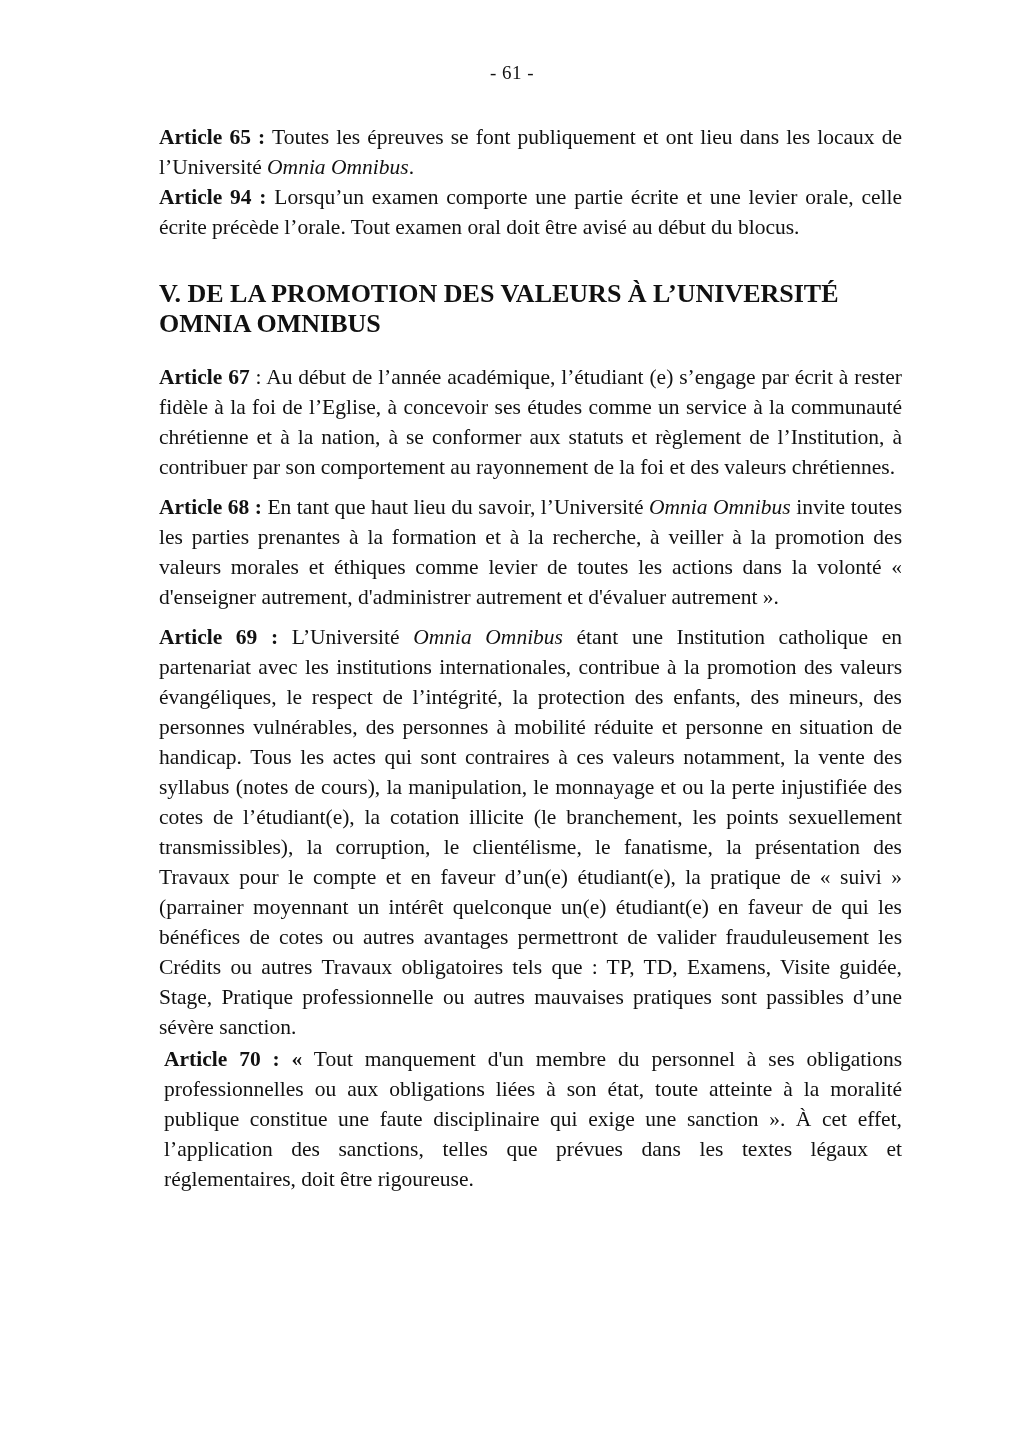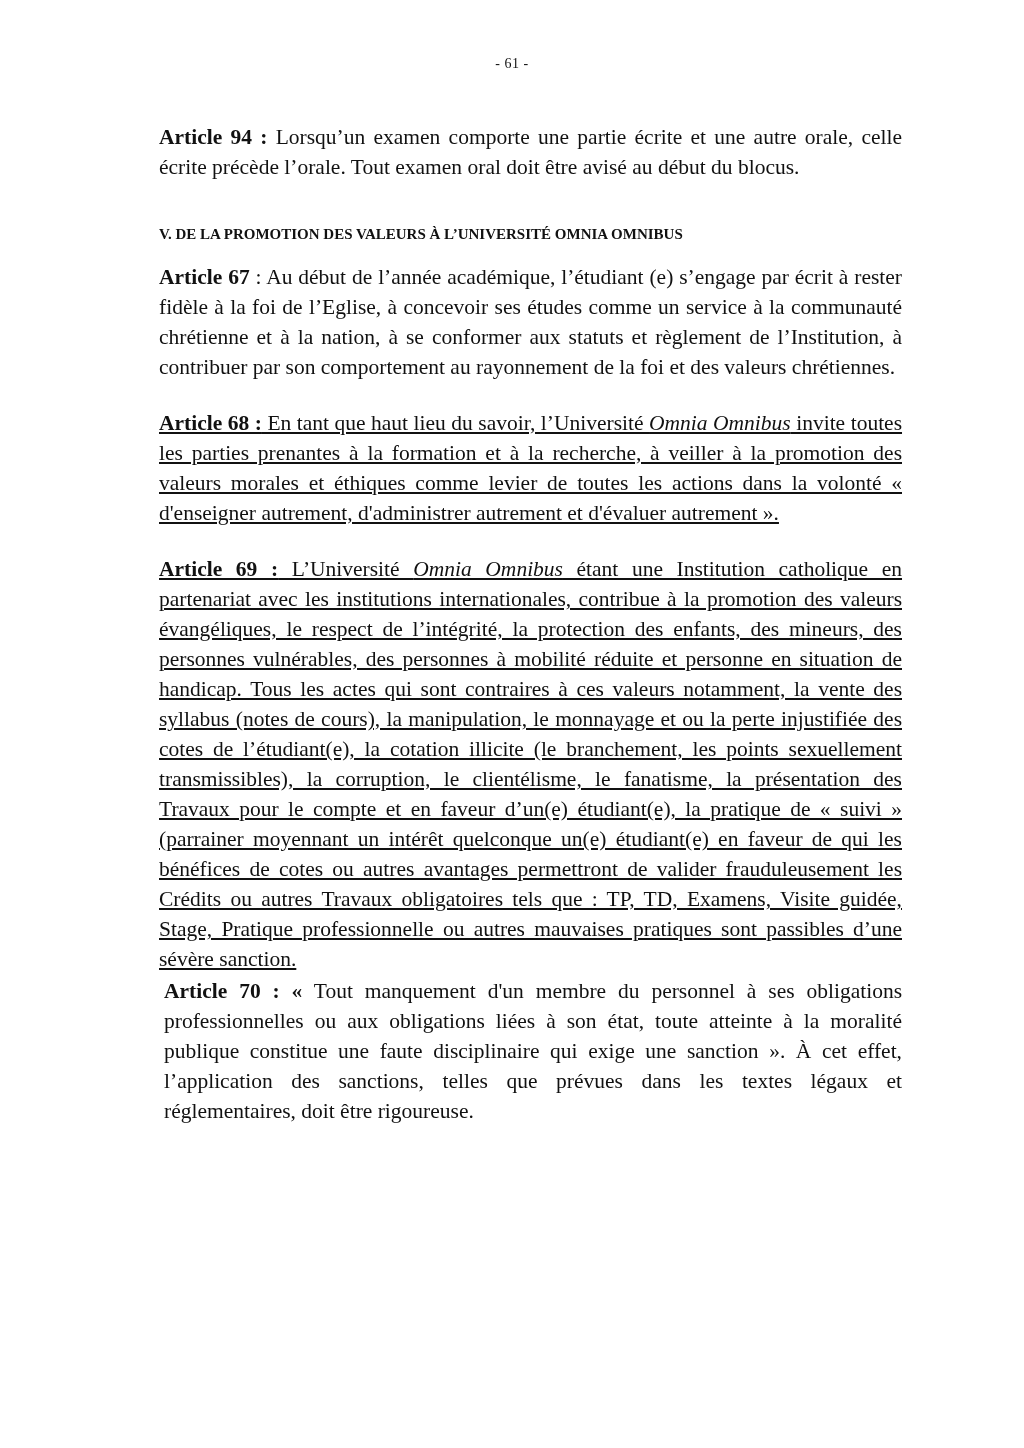--- a/index.html
+++ b/index.html
@@ -2,46 +2,47 @@
 <html><head>
   <meta charset="utf-8">
   <style>
     html, body { margin: 0; padding: 0; background: #ffffff; }
     body {
       width: 1024px; height: 1448px; position: relative; overflow: hidden;
       font-family: "Liberation Serif", "DejaVu Serif", serif;
       color: #111111;
     }
     .page-number {
-      position: absolute; top: 56px; left: 0; width: 100%;
-      text-align: center; font-size: 14px; letter-spacing: 0.5px;
+      position: absolute; top: 62px; left: 0; width: 100%;
+      text-align: center; font-size: 19px; letter-spacing: 0.5px;
     }
     .content {
       position: absolute; left: 159px; width: 743px; top: 122px;
       font-size: 21.5px; line-height: 30px; text-align: justify;
     }
     .para { margin: 0; }
-    .para.gap { margin-top: 26px; text-decoration: underline; }
+    .para.gap { margin-top: 10px; }
     .article-label { font-weight: bold; }
     .heading {
-      font-weight: bold; font-size: 15px; line-height: 30px;
-      margin: 37px 0 13px 0; text-align: left;
+      font-weight: bold; font-size: 26px; line-height: 30px;
+      margin: 37px 0 23px 0; text-align: left;
     }
     .para.a70 { padding-left: 5px; margin-top: 2px; }
     i { font-style: italic; }
   </style>
 </head>
 <body>
 
 <div class="page-number">- 61 -</div>
 
 <div class="content">
 
+  <p class="para"><span class="article-label">Article 65 :</span><span> Toutes les épreuves se font publiquement et ont lieu dans les locaux de l’Université </span><i>Omnia Omnibus</i><span>.</span></p>
 
-  <p class="para"><span class="article-label">Article 94 :</span><span> Lorsqu’un examen comporte une partie écrite et une autre orale, celle écrite précède l’orale. Tout examen oral doit être avisé au début du blocus.</span></p>
+  <p class="para"><span class="article-label">Article 94 :</span><span> Lorsqu’un examen comporte une partie écrite et une levier orale, celle écrite précède l’orale. Tout examen oral doit être avisé au début du blocus.</span></p>
 
   <h2 class="heading">V. DE LA PROMOTION DES VALEURS À L’UNIVERSITÉ OMNIA OMNIBUS</h2>
 
   <p class="para"><span class="article-label">Article 67</span><span> :  Au début de l’année académique, l’étudiant (e) s’engage par écrit à rester fidèle   à la foi de l’Eglise, à concevoir ses études comme un service à la communauté   chrétienne et à la nation, à se conformer aux statuts et règlement de l’Institution, à contribuer par son comportement au rayonnement de la foi et des valeurs chrétiennes.</span></p>
 
   <p class="para gap"><span class="article-label">Article 68 :</span><span>   En tant que haut lieu du savoir, l’Université </span><i>Omnia Omnibus</i><span> invite toutes les parties prenantes à la formation et à la recherche, à veiller à la promotion des valeurs morales et éthiques comme levier de toutes les actions dans la volonté «   d'enseigner autrement, d'administrer autrement et d'évaluer autrement ».</span></p>
 
   <p class="para gap"><span class="article-label">Article 69 :</span><span>  L’Université </span><i>Omnia Omnibus</i><span> étant une Institution catholique en partenariat avec   les institutions internationales, contribue à la promotion des valeurs évangéliques, le respect de l’intégrité, la protection des enfants, des mineurs, des personnes vulnérables, des personnes à mobilité réduite et personne en situation de handicap. Tous les actes qui sont contraires à ces valeurs notamment, la vente   des syllabus (notes de cours), la manipulation, le monnayage et ou la perte   injustifiée  des cotes de  l’étudiant(e),  la cotation illicite (le branchement, les points sexuellement transmissibles), la corruption, le clientélisme, le fanatisme,   la présentation des Travaux pour le compte et en faveur d’un(e) étudiant(e),  la pratique de « suivi » (parrainer moyennant un intérêt quelconque un(e)  étudiant(e) en faveur de qui les bénéfices de cotes ou autres avantages permettront de valider frauduleusement les Crédits ou autres Travaux   obligatoires tels que : TP, TD, Examens, Visite guidée, Stage, Pratique   professionnelle ou autres mauvaises  pratiques sont passibles d’une sévère sanction.</span></p>
 
   <p class="para a70"><span class="article-label">Article 70 : «</span><span> Tout manquement d'un membre du personnel à ses obligations professionnelles ou aux obligations liées à son état, toute atteinte à la moralité publique constitue une faute disciplinaire qui exige une sanction ». À cet effet, l’application des sanctions, telles que prévues dans les textes légaux et réglementaires, doit être rigoureuse.</span></p>

